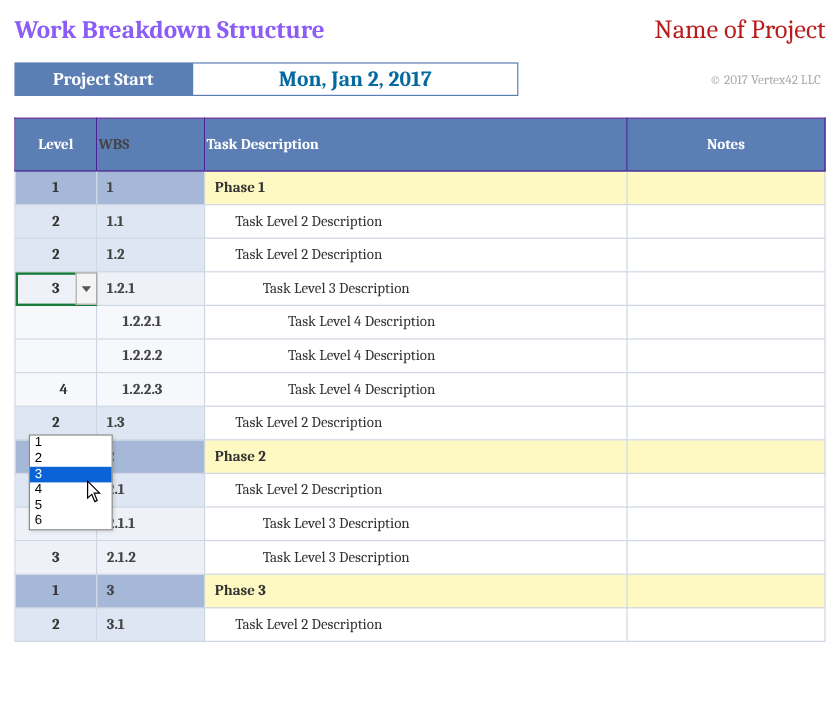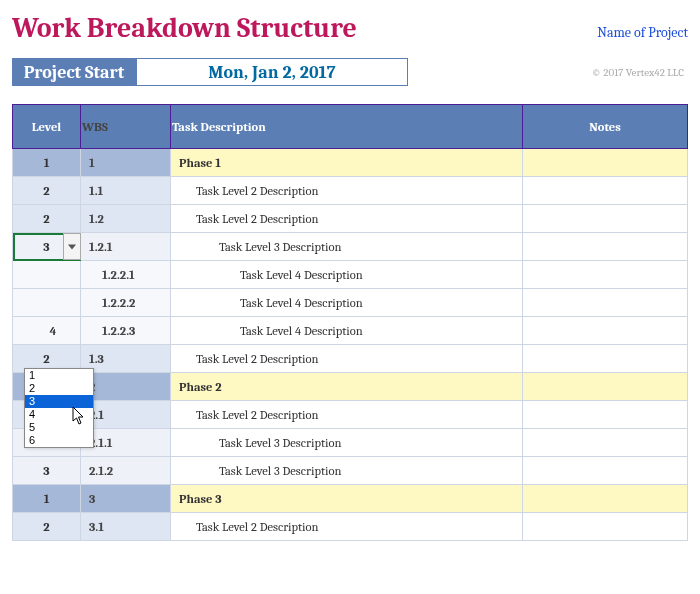--- a/index.html
+++ b/index.html
@@ -13,41 +13,41 @@
     overflow: hidden;
     color: #333;
   }
   .header-row {
     display: flex;
     justify-content: space-between;
     align-items: baseline;
     margin-bottom: 14px;
   }
   .title {
-    font-size: 28px;
-    color: #be185d;
+    font-size: 21px;
+    color: #8b5cf6;
     font-weight: 600;
   }
   .project-name {
-    font-size: 14px;
-    color: #1d4ed8;
+    font-size: 22px;
+    color: #b91c1c;
     font-weight: 400;
   }
   .start-row {
     display: flex;
     align-items: stretch;
     margin-bottom: 18px;
     height: 28px;
   }
   .start-label {
     background: #5b7fb5;
     color: #fff;
     font-weight: bold;
-    font-size: 18px;
-    width: 124px;
+    font-size: 15px;
+    width: 148px;
     display: flex;
     align-items: center;
     justify-content: center;
   }
   .start-date {
     border: 1px solid #5b7fb5;
     font-weight: bold;
     font-size: 18px;
     width: 272px;
     display: flex;

